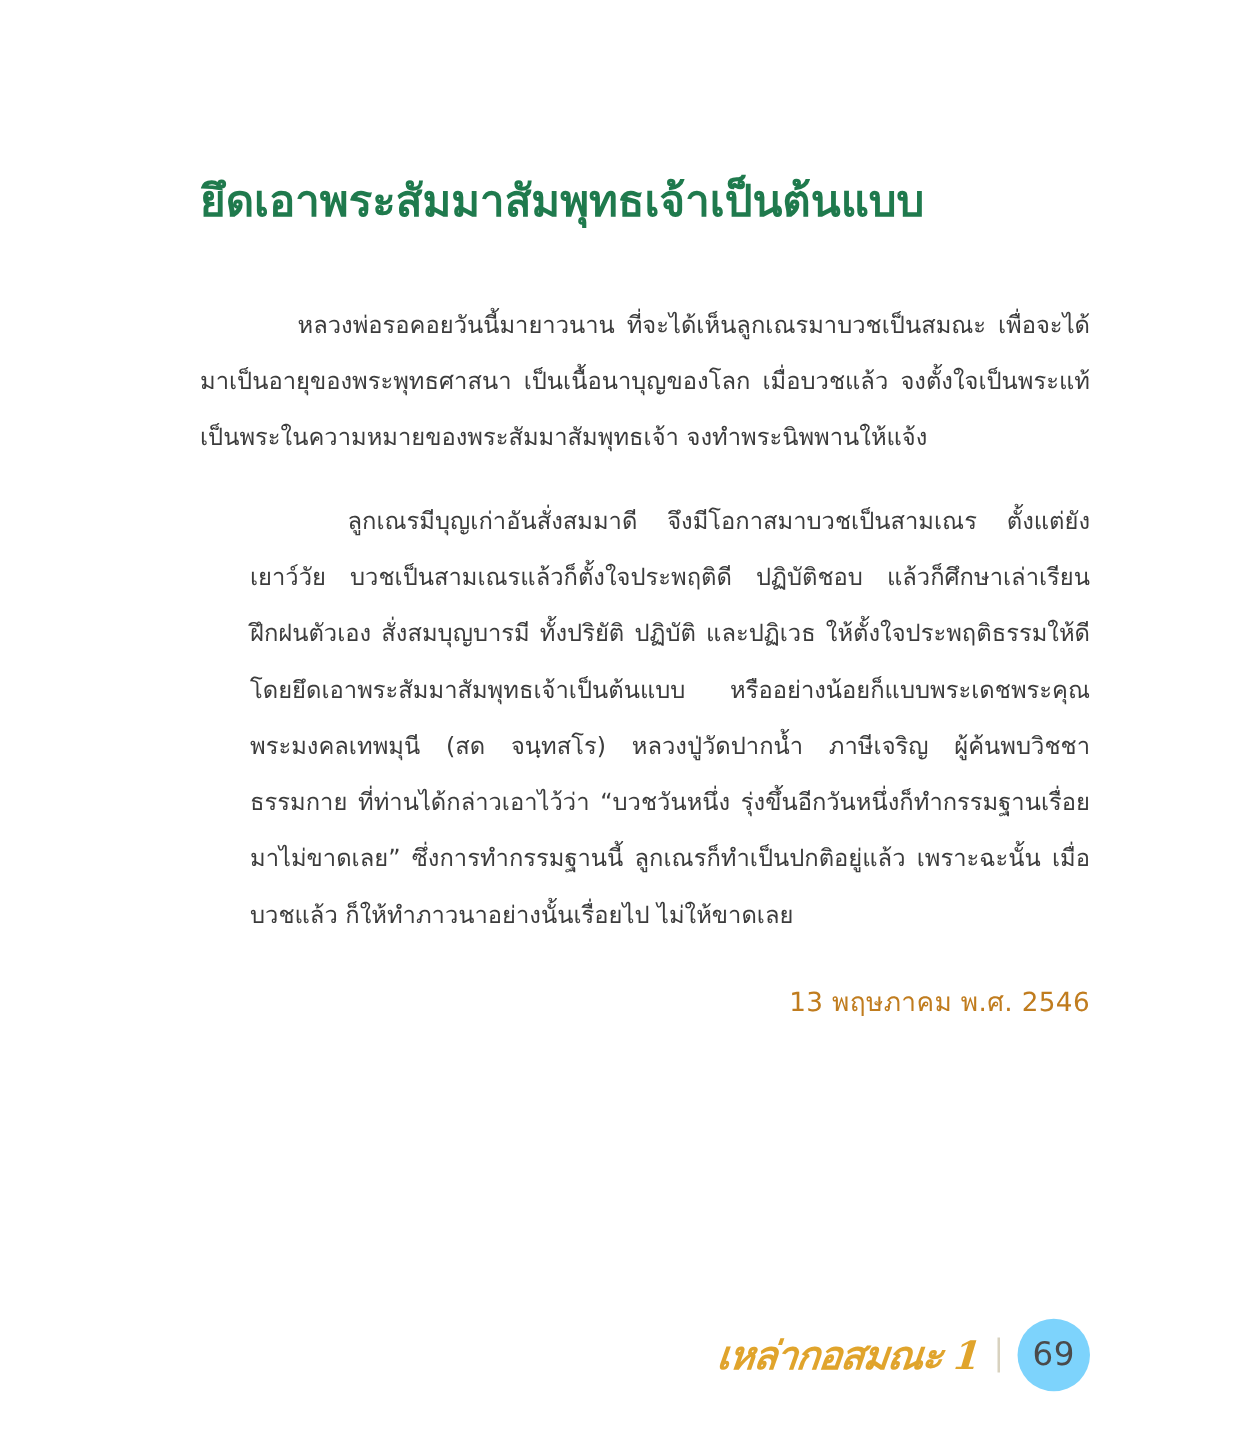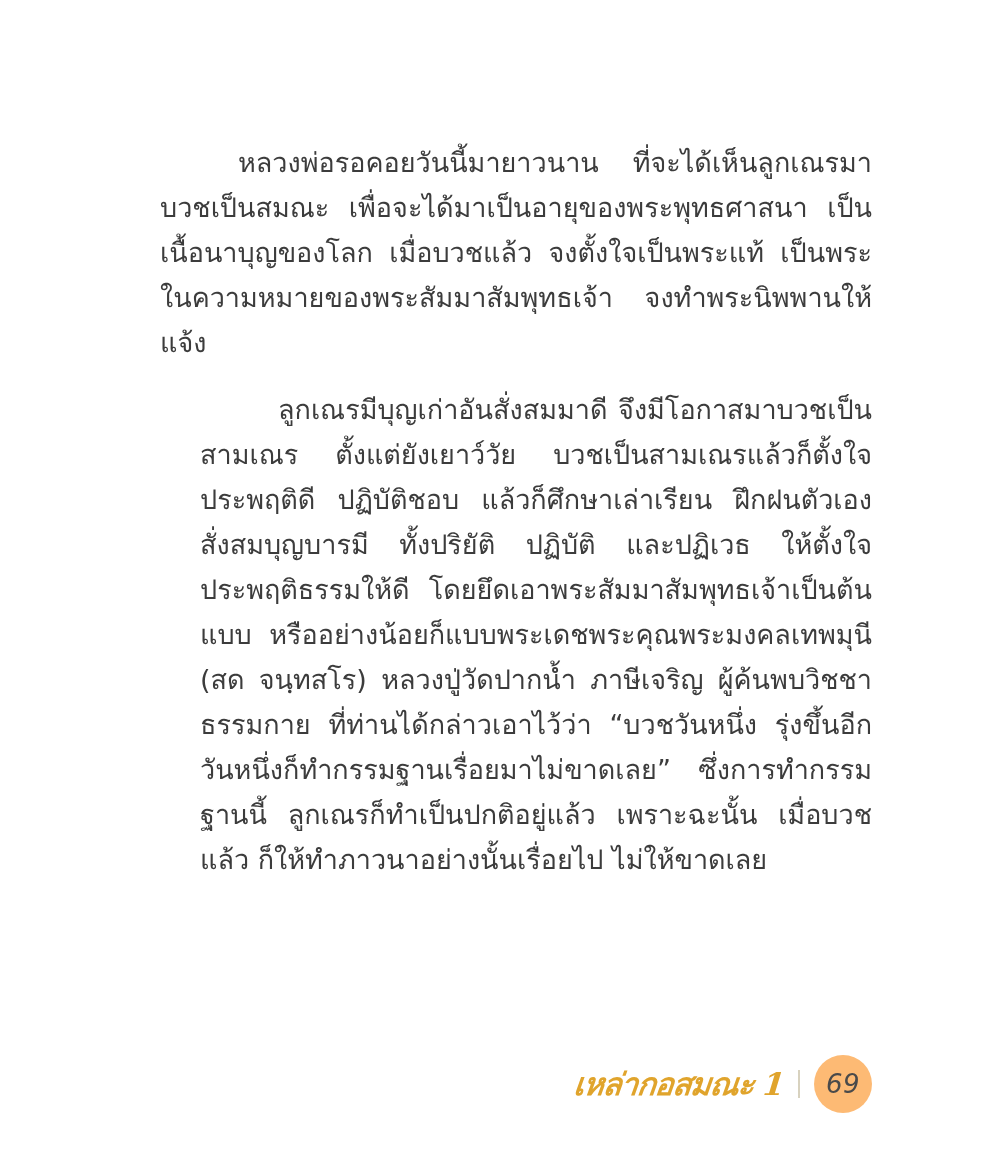--- a/index.html
+++ b/index.html
@@ -33,21 +33,21 @@
     font-size: 35px;
     line-height: 1.3;
     font-weight: bold;
     color: #1f7a4d;
     letter-spacing: 0px;
     margin: 0 0 52px 0;
     white-space: nowrap;
   }
 
   .para {
-    font-size: 27px;
+    font-size: 19px;
     line-height: 45px;
     color: #3c3c3c;
     text-align: justify;
     text-justify: inter-word;
     text-indent: 78px;
     margin: 0 0 22px 0;
   }
 
   .para:last-of-type {
     margin-bottom: 0;
@@ -95,42 +95,43 @@
     width: 2px;
     height: 28px;
     background: #d8d2bf;
     display: inline-block;
   }
 
   .page-number {
     width: 58px;
     height: 58px;
     border-radius: 50%;
-    background: #fdba74;
+    background: #7dd3fc;
     color: #4a4a4a;
     font-size: 26px;
     display: flex;
     align-items: center;
     justify-content: center;
     letter-spacing: 0.5px;
-    font-style: italic;
   }
 </style>
 </head>
 <body>
 
 <div class="page">
 
   <div class="content">
 
+    <h1 class="page-title">ยึดเอาพระสัมมาสัมพุทธเจ้าเป็นต้นแบบ</h1>
 
     <p class="para">หลวงพ่อรอคอยวันนี้มายาวนาน ที่จะได้เห็นลูกเณรมาบวชเป็นสมณะ เพื่อจะได้มาเป็นอายุของพระพุทธศาสนา เป็นเนื้อนาบุญของโลก เมื่อบวชแล้ว จงตั้งใจเป็นพระแท้ เป็นพระในความหมายของพระสัมมาสัมพุทธเจ้า จงทำพระนิพพานให้แจ้ง</p>
 
     <p class="para">ลูกเณรมีบุญเก่าอันสั่งสมมาดี จึงมีโอกาสมาบวชเป็นสามเณร ตั้งแต่ยังเยาว์วัย บวชเป็นสามเณรแล้วก็ตั้งใจประพฤติดี ปฏิบัติชอบ แล้วก็ศึกษาเล่าเรียน ฝึกฝนตัวเอง สั่งสมบุญบารมี ทั้งปริยัติ ปฏิบัติ และปฏิเวธ ให้ตั้งใจประพฤติธรรมให้ดี โดยยึดเอาพระสัมมาสัมพุทธเจ้าเป็นต้นแบบ หรืออย่างน้อยก็แบบพระเดชพระคุณพระมงคลเทพมุนี (สด จนฺทสโร) หลวงปู่วัดปากน้ำ ภาษีเจริญ ผู้ค้นพบวิชชาธรรมกาย ที่ท่านได้กล่าวเอาไว้ว่า “บวชวันหนึ่ง รุ่งขึ้นอีกวันหนึ่งก็ทำกรรมฐานเรื่อยมาไม่ขาดเลย” ซึ่งการทำกรรมฐานนี้ ลูกเณรก็ทำเป็นปกติอยู่แล้ว เพราะฉะนั้น เมื่อบวชแล้ว ก็ให้ทำภาวนาอย่างนั้นเรื่อยไป ไม่ให้ขาดเลย</p>
 
+    <div class="date-line">13 พฤษภาคม พ.ศ. 2546</div>
 
   </div>
 
   <div class="footer">
     <div class="footer-inner">
       <span class="brand-script">เหล่ากอสมณะ 1</span>
       <span class="divider"></span>
       <span class="page-number">69</span>
     </div>
   </div>

